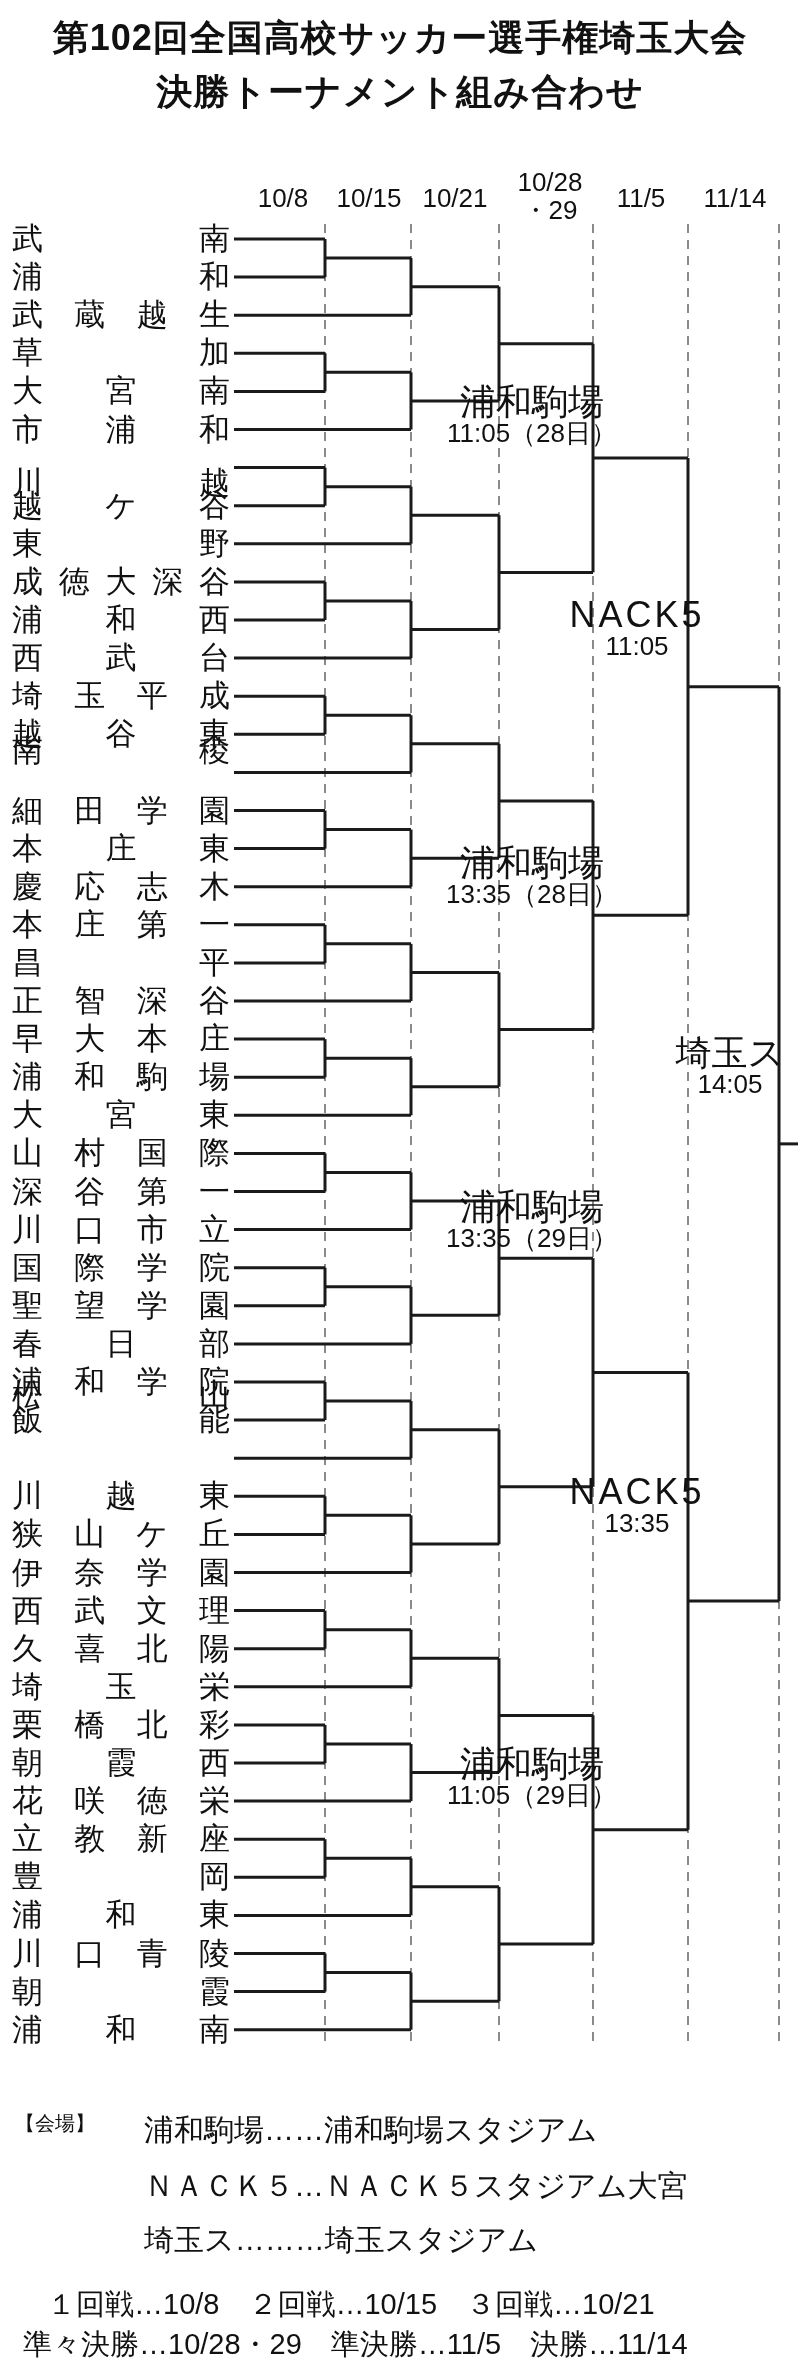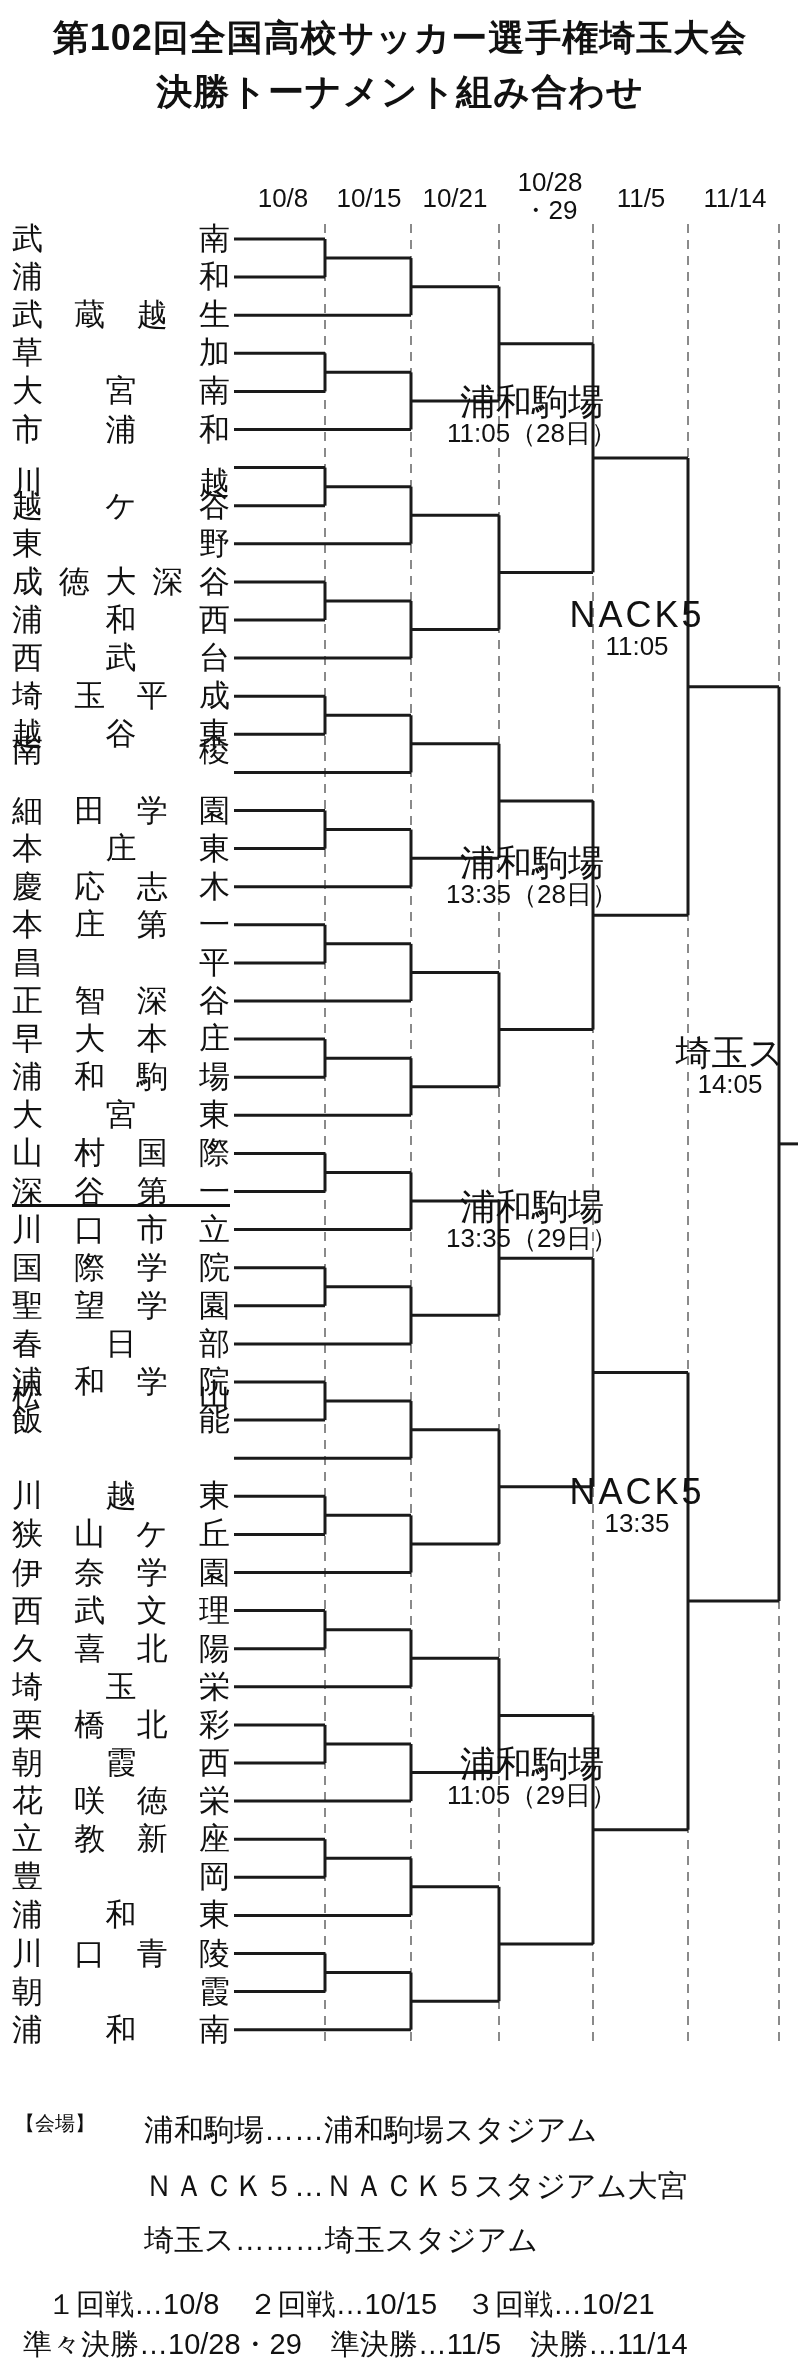--- a/index.html
+++ b/index.html
@@ -223,21 +223,21 @@
   <div class="team" style="top: 791.5px;">細田学園</div>
   <div class="team" style="top: 829.6px;">本庄東</div>
   <div class="team" style="top: 867.7px;">慶応志木</div>
   <div class="team" style="top: 905.8px;">本庄第一</div>
   <div class="team" style="top: 943.9px;">昌平</div>
   <div class="team" style="top: 982px;">正智深谷</div>
   <div class="team" style="top: 1020.1px;">早大本庄</div>
   <div class="team" style="top: 1058.2px;">浦和駒場</div>
   <div class="team" style="top: 1096.3px;">大宮東</div>
   <div class="team" style="top: 1134.4px;">山村国際</div>
-  <div class="team" style="top: 1172.5px; text-decoration: underline;">深谷第一</div>
+  <div class="team" style="top: 1172.5px;">深谷第一</div>
   <div class="team" style="top: 1210.6px;">川口市立</div>
   <div class="team" style="top: 1248.7px;">国際学院</div>
   <div class="team" style="top: 1286.8px;">聖望学園</div>
   <div class="team" style="top: 1324.9px;">春日部</div>
   <div class="team" style="top: 1363px;">浦和学院</div>
   <div class="team" style="top: 1401.1px;">飯能</div>
   <div class="team" style="top: 1376px;">松山</div>
   <div class="team" style="top: 1477.3px;">川越東</div>
   <div class="team" style="top: 1515.4px;">狭山ケ丘</div>
   <div class="team" style="top: 1553.5px;">伊奈学園</div>

